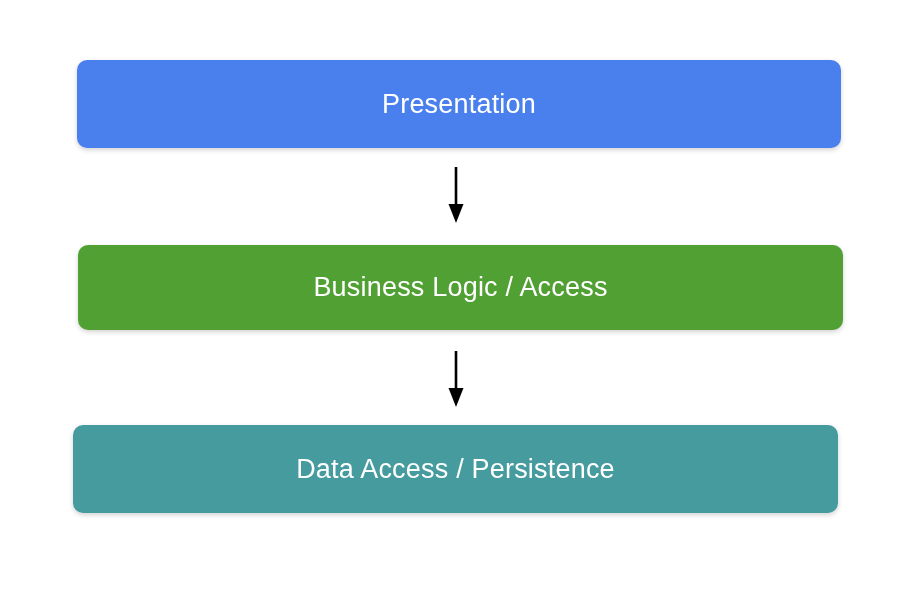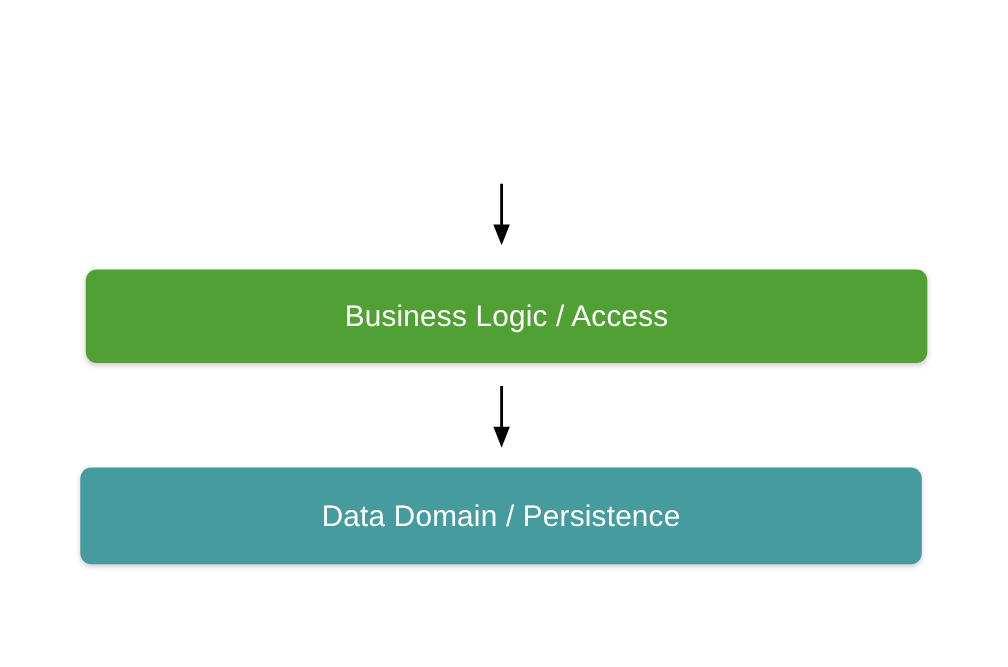--- a/index.html
+++ b/index.html
@@ -39,36 +39,39 @@
   }
   .arrow-1 { left: 447px; top: 166px; }
   .arrow-2 { left: 447px; top: 350px; }
   .arrow svg { display: block; width: 18px; height: 58px; }
 </style>
 </head>
 <body>
 
 <div class="canvas">
 
+  <div class="layer-box box-presentation" style="background-color: rgb(74, 128, 238);">
+    <span class="layer-label" style="color: rgb(255, 255, 255);">Presentation</span>
+  </div>
 
   <div class="arrow arrow-1" style="color: rgb(0, 0, 0);">
     <svg viewBox="0 0 18 58">
       <line x1="9" y1="1" x2="9" y2="42" stroke="currentColor" stroke-width="2.6"></line>
       <polygon points="1.5,38 16.5,38 9,57" fill="currentColor"></polygon>
     </svg>
   </div>
 
   <div class="layer-box box-business" style="background-color: rgb(80, 160, 51);">
     <span class="layer-label" style="color: rgb(255, 255, 255);">Business Logic / Access</span>
   </div>
 
   <div class="arrow arrow-2" style="color: rgb(0, 0, 0);">
     <svg viewBox="0 0 18 58">
       <line x1="9" y1="1" x2="9" y2="42" stroke="currentColor" stroke-width="2.6"></line>
       <polygon points="1.5,38 16.5,38 9,57" fill="currentColor"></polygon>
     </svg>
   </div>
 
   <div class="layer-box box-data" style="background-color: rgb(70, 155, 158);">
-    <span class="layer-label" style="color: rgb(255, 255, 255);">Data Domain / Persistence</span>
+    <span class="layer-label" style="color: rgb(255, 255, 255);">Data Access / Persistence</span>
   </div>
 
 </div>
 
 </body></html>

